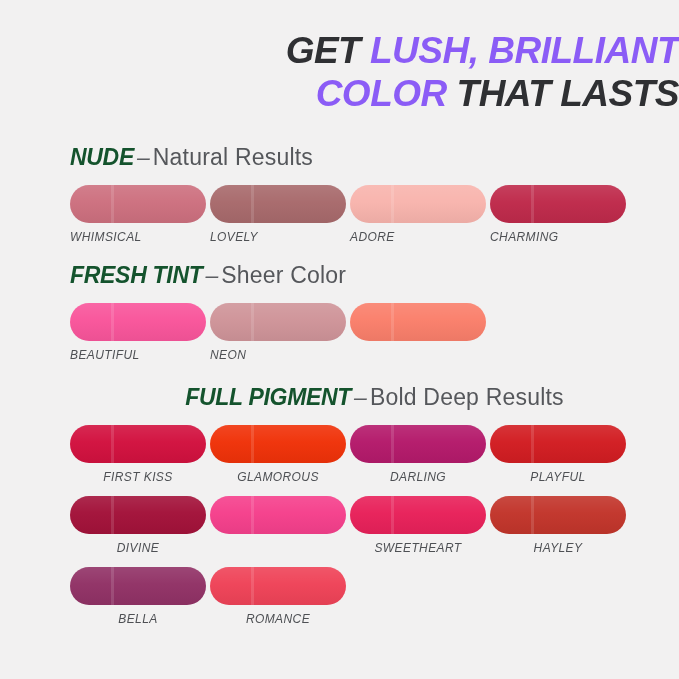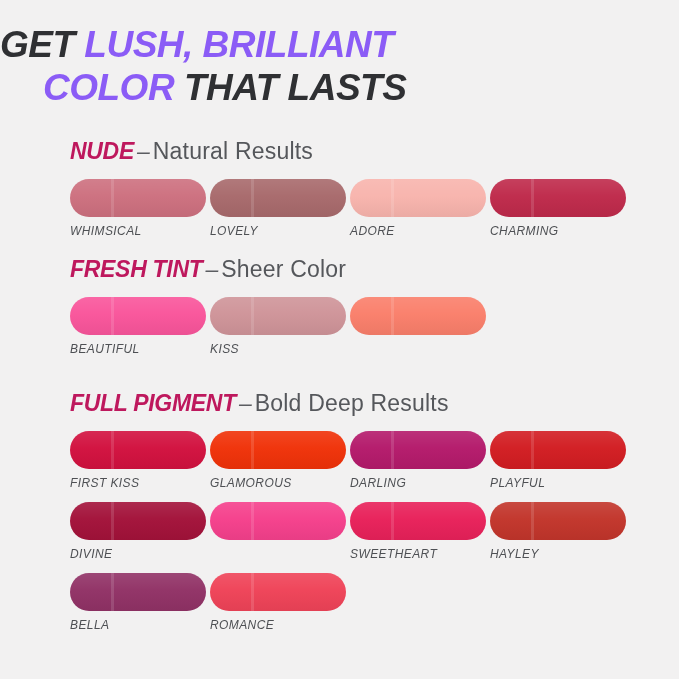--- a/index.html
+++ b/index.html
@@ -10,22 +10,22 @@
     width: 679px;
     height: 679px;
     background: #f2f1f1;
     font-family: "Liberation Sans", sans-serif;
     overflow: hidden;
     position: relative;
   }
 
   
   .headline {
-    text-align: left;
-    padding-top: 24px;
+    text-align: right;
+    padding-top: 30px;
     line-height: 1.16;
   }
   .headline-line {
     font-size: 37px;
     font-weight: bold;
     font-style: italic;
     letter-spacing: -0.5px;
     color: #2f3033;
     white-space: nowrap;
   }
@@ -39,21 +39,21 @@
 
   .section-header {
     white-space: nowrap;
     margin-bottom: 14px;
   }
   .sh-strong {
     font-size: 23px;
     font-weight: bold;
     font-style: italic;
     letter-spacing: -0.3px;
-    color: #be185d;
+    color: #14532d;
   }
   .sh-dash {
     font-size: 23px;
     font-style: italic;
     color: #5b5d61;
     font-weight: 300;
     margin: 0 3px;
   }
   .sh-light {
     font-size: 23px;
@@ -103,21 +103,21 @@
     font-size: 12px;
     font-style: italic;
     font-weight: 300;
     letter-spacing: 0.4px;
     color: #4e5054;
     white-space: nowrap;
   }
 
   .sec-nude { margin-top: 28px; }
   .sec-fresh { margin-top: 6px; }
-  .sec-full { margin-top: 22px; }
+  .sec-full { margin-top: 10px; text-align: center; }
 </style>
 </head>
 <body style="background: rgb(242, 241, 241);">
 
 <div class="headline">
   <div class="headline-line"><span>GET </span><span class="hl-accent" style="color: rgb(139, 92, 246);">LUSH, BRILLIANT</span></div>
   <div class="headline-line"><span class="hl-accent" style="color: rgb(139, 92, 246); margin-left: 43px;">COLOR</span><span> THAT LASTS</span></div>
 </div>
 
 <div class="sections">
@@ -150,21 +150,21 @@
     <div class="section-header">
       <span class="sh-strong">FRESH TINT</span><span class="sh-dash">–</span><span class="sh-light">Sheer Color</span>
     </div>
     <div class="swatch-row">
       <div class="swatch-cell">
         <div class="swatch-pill" style="background-color: rgb(249, 85, 155);"></div>
         <div class="swatch-label">BEAUTIFUL</div>
       </div>
       <div class="swatch-cell">
         <div class="swatch-pill" style="background-color: rgb(207, 148, 153);"></div>
-        <div class="swatch-label">KISS</div>
+        <div class="swatch-label">NEON</div>
       </div>
       <div class="swatch-cell">
         <div class="swatch-pill" style="background-color: rgb(250, 127, 107);"></div>
       </div>
     </div>
   </div>
 
   <div class="section sec-full">
     <div class="section-header">
       <span class="sh-strong">FULL PIGMENT</span><span class="sh-dash">–</span><span class="sh-light">Bold Deep Results</span>

